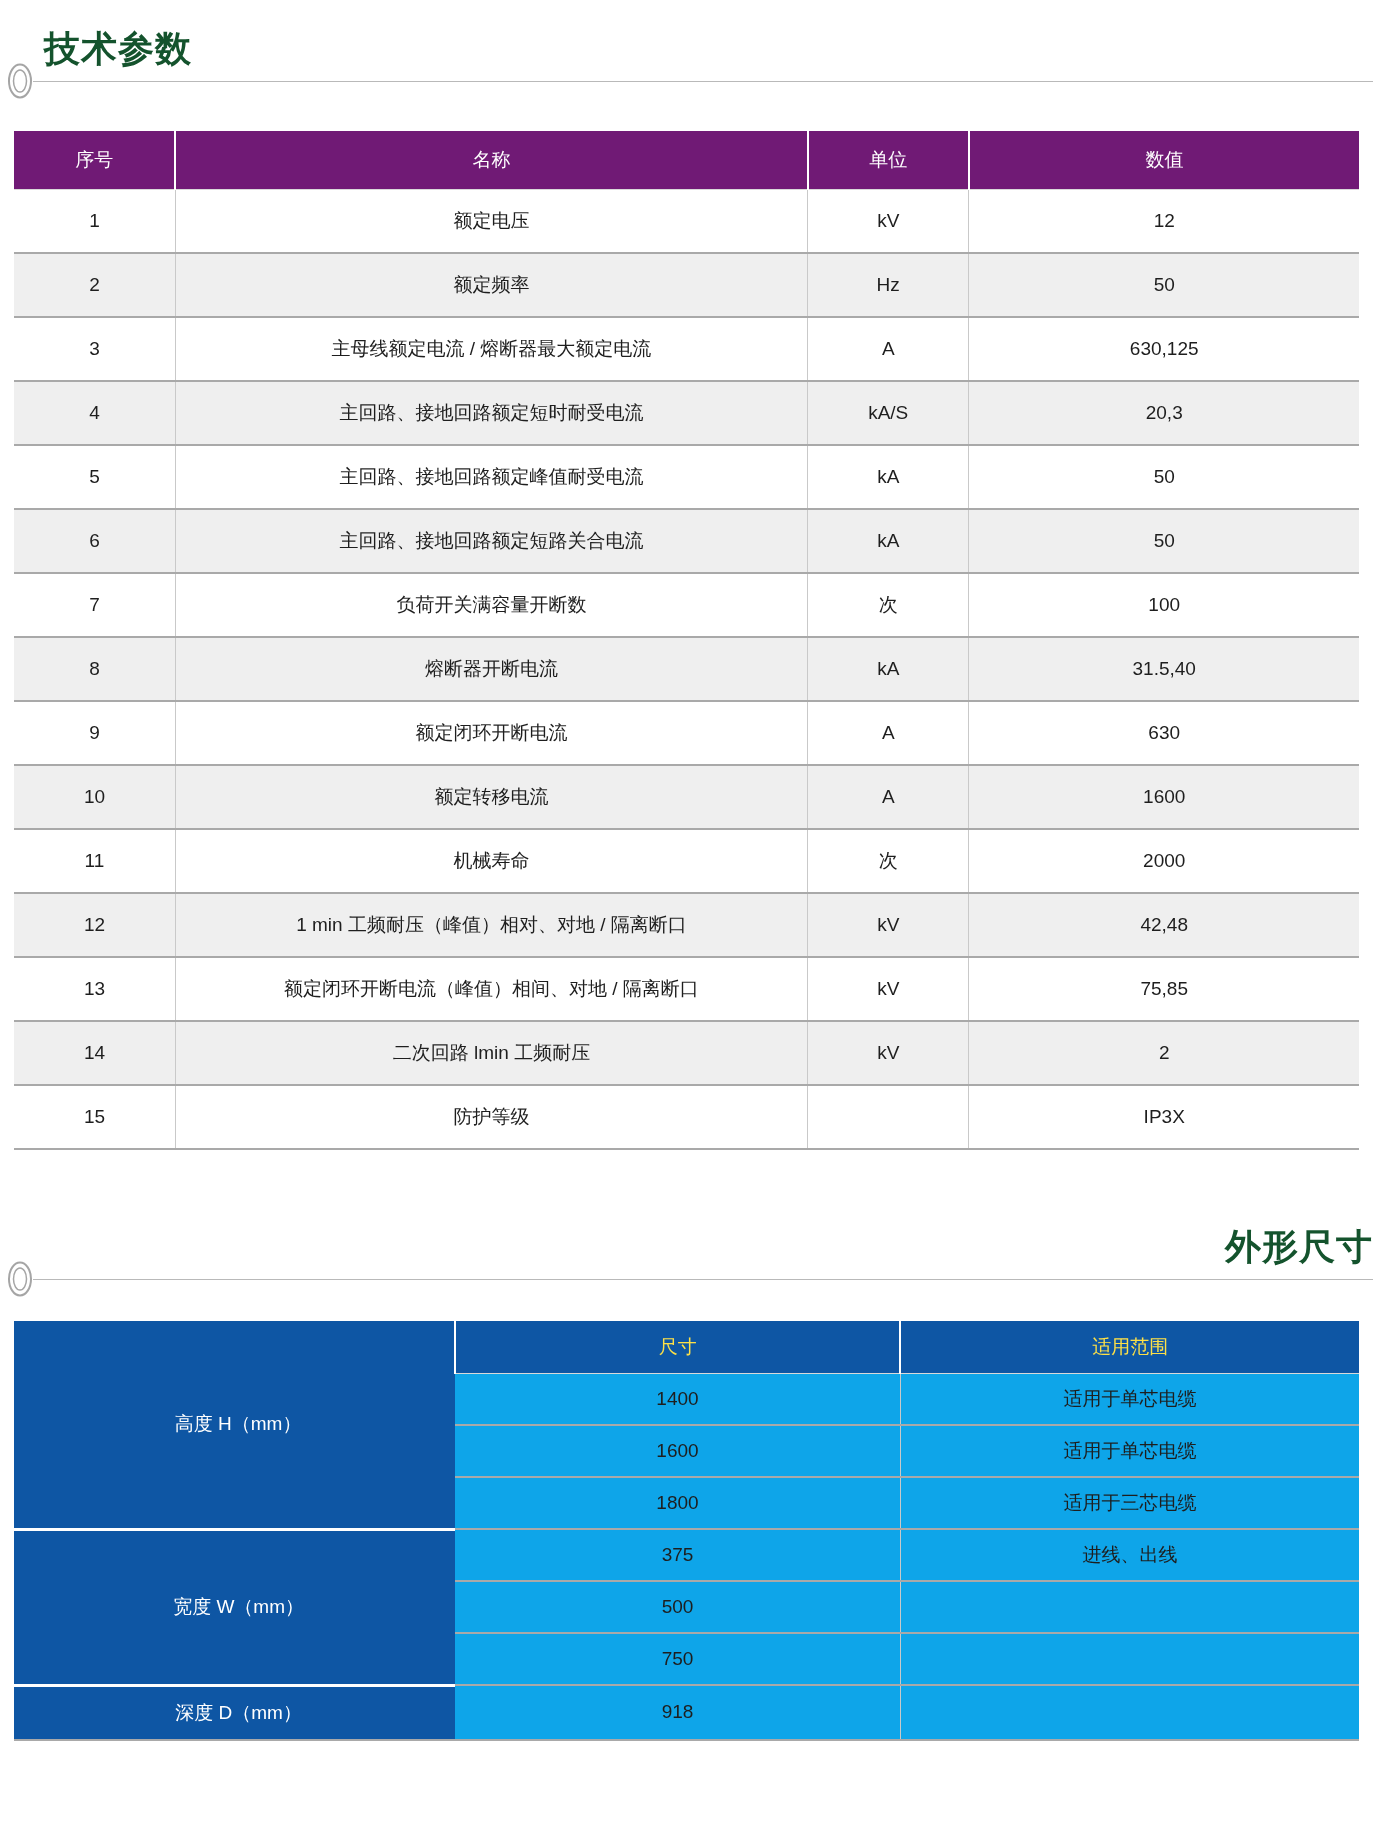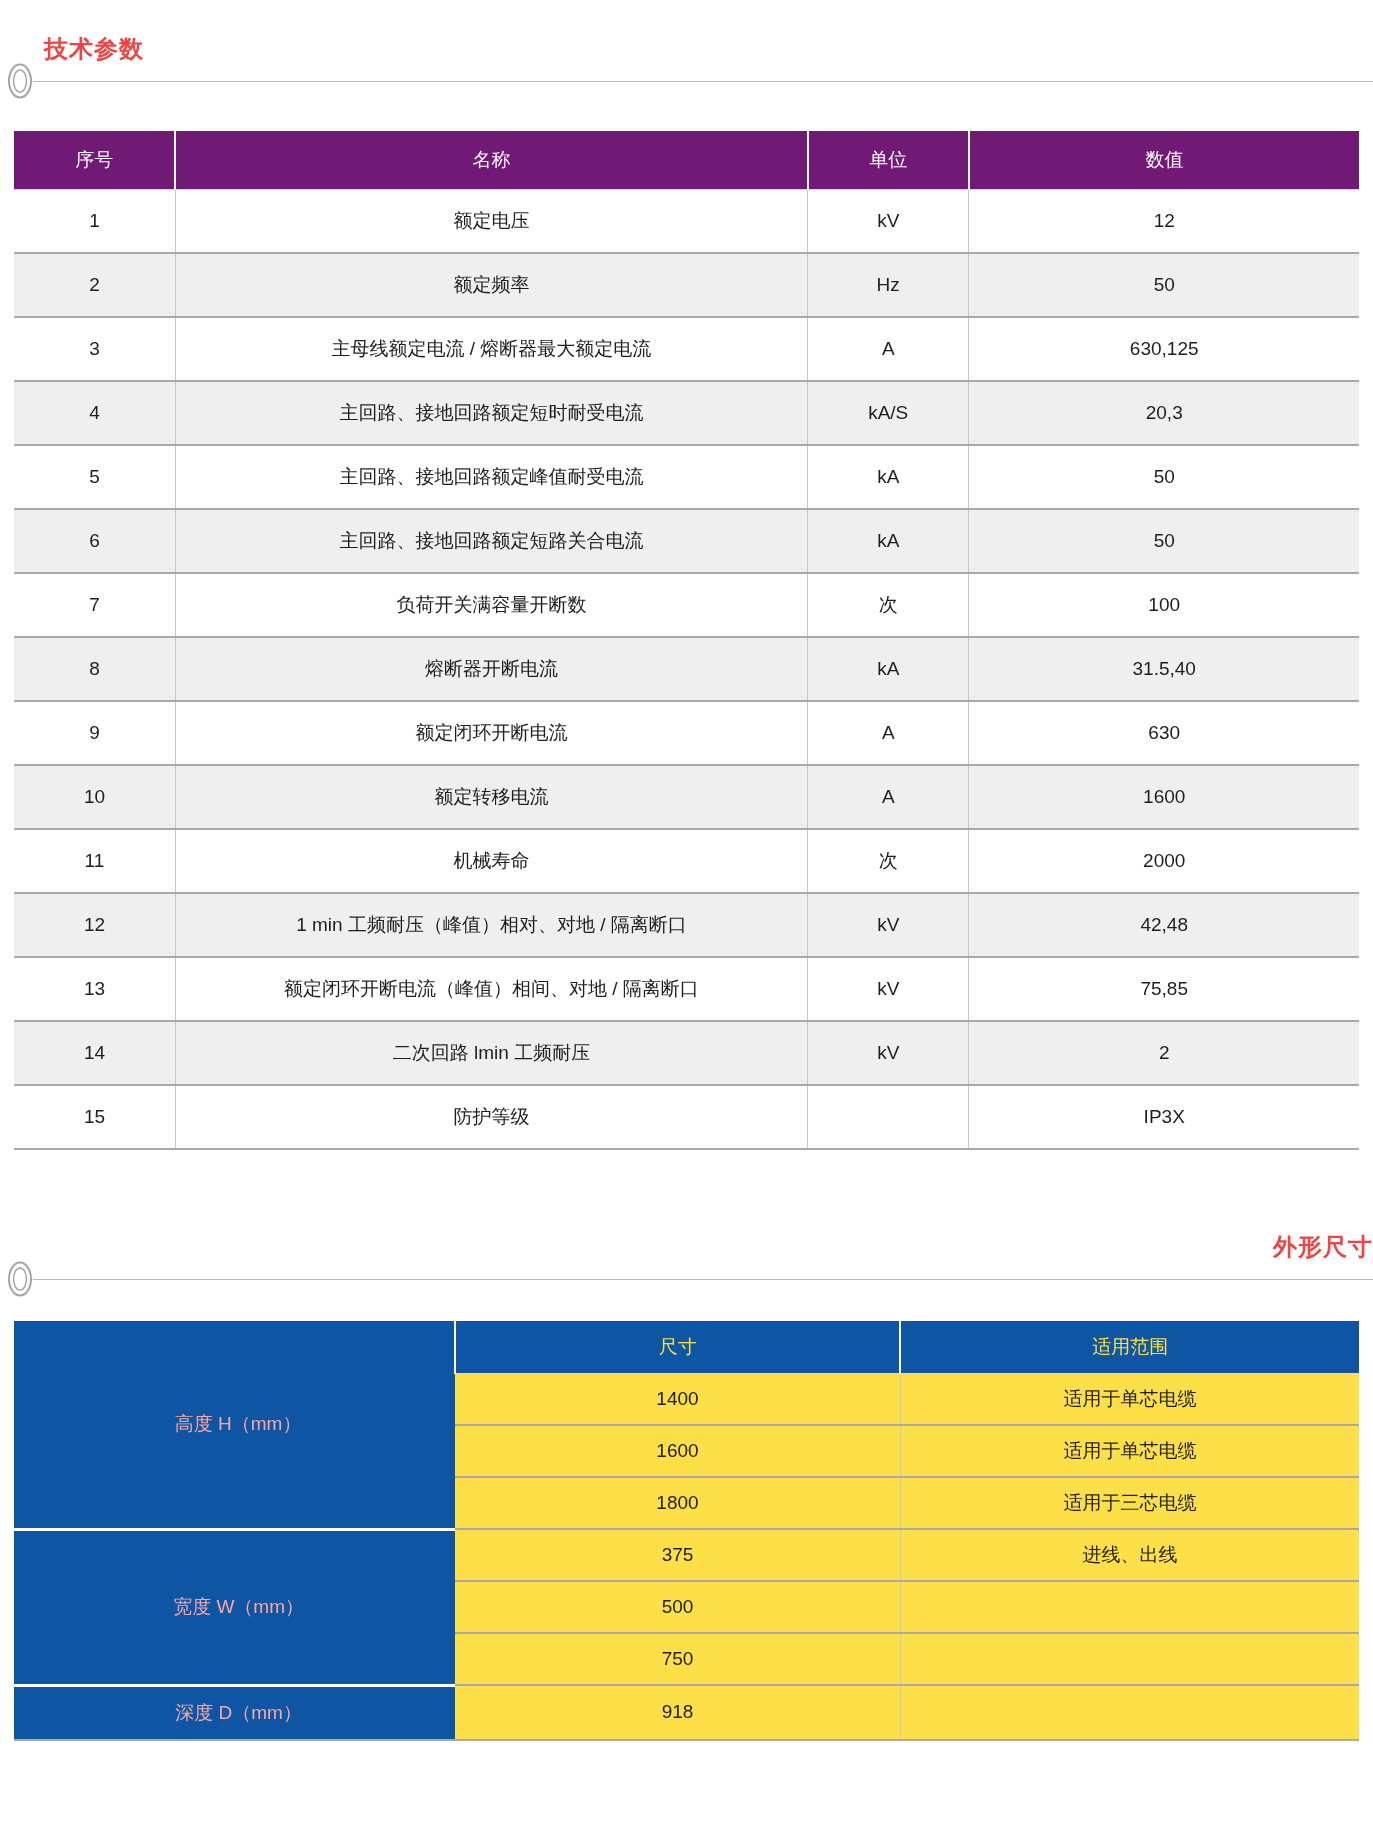--- a/index.html
+++ b/index.html
@@ -3,21 +3,21 @@
 <meta charset="utf-8">
 <style>
   html,body{margin:0;padding:0;}
   body{
     width:1373px;height:1848px;background:#ffffff;
     font-family:"Liberation Sans","DejaVu Sans",sans-serif;
     color:#1e1e1e;position:relative;overflow:hidden;
   }
   .section{display:block;}
   .section-title{
-    color:#ef4444;font-size:24px;font-weight:bold;
+    color:#14532d;font-size:36px;font-weight:bold;
     margin:0 0 0 44px;letter-spacing:1px;line-height:42px;
   }
   .sec1 .section-title{padding-top:28px;}
   .sec2 .section-title{padding-top:76px;text-align:right;}
   .rule{display:flex;align-items:center;height:40px;margin-top:-9px;}
   .rule svg{flex:0 0 auto;margin-left:7px;}
   .rule .line{flex:1 1 auto;height:1px;background:#b9b9b9;}
 
   table{border-collapse:collapse;table-layout:fixed;width:1345px;margin:30px 14px 0 14px;}
   table.t2{margin-top:22px;}
@@ -35,24 +35,24 @@
   }
   .t1 td:last-child{border-right:none;}
   .t1 tbody tr:first-child td{border-top:1px solid #d9d9d9;}
   .t1 tbody tr:nth-child(even){background:#efefef;}
   .t1{border-bottom:2px solid #a9a9a9;}
 
   
   .t2{border-bottom:2px solid #a9a9a9;}
   .t2 th.blue{background:#0e56a4;color:#fde047;height:50px;}
   .t2 th.colhead{border-left:2px solid #ffffff;}
-  .t2 th.glabel{background:#0e56a4;color:#fca5a5;padding-left:9px;}
+  .t2 th.glabel{background:#0e56a4;color:#ffffff;padding-left:9px;}
   .t2 th.gsep{border-top:3px solid #ffffff;}
   .t2 td{
-    height:48px;background:#fde047;border-top:2px solid #a9a9a9;margin-left:10px;
+    height:48px;background:#0ea5e9;border-top:2px solid #a9a9a9;margin-left:10px;
   }
   .t2 td.range{border-left:1px solid #c9c9c9;}
   .t2 tbody tr.first-data td{border-top:1px solid #d9d9d9;}
 </style>
 </head>
 <body>
 
 <div class="section sec1">
   <div class="section-title">技术参数</div>
   <div class="rule">

